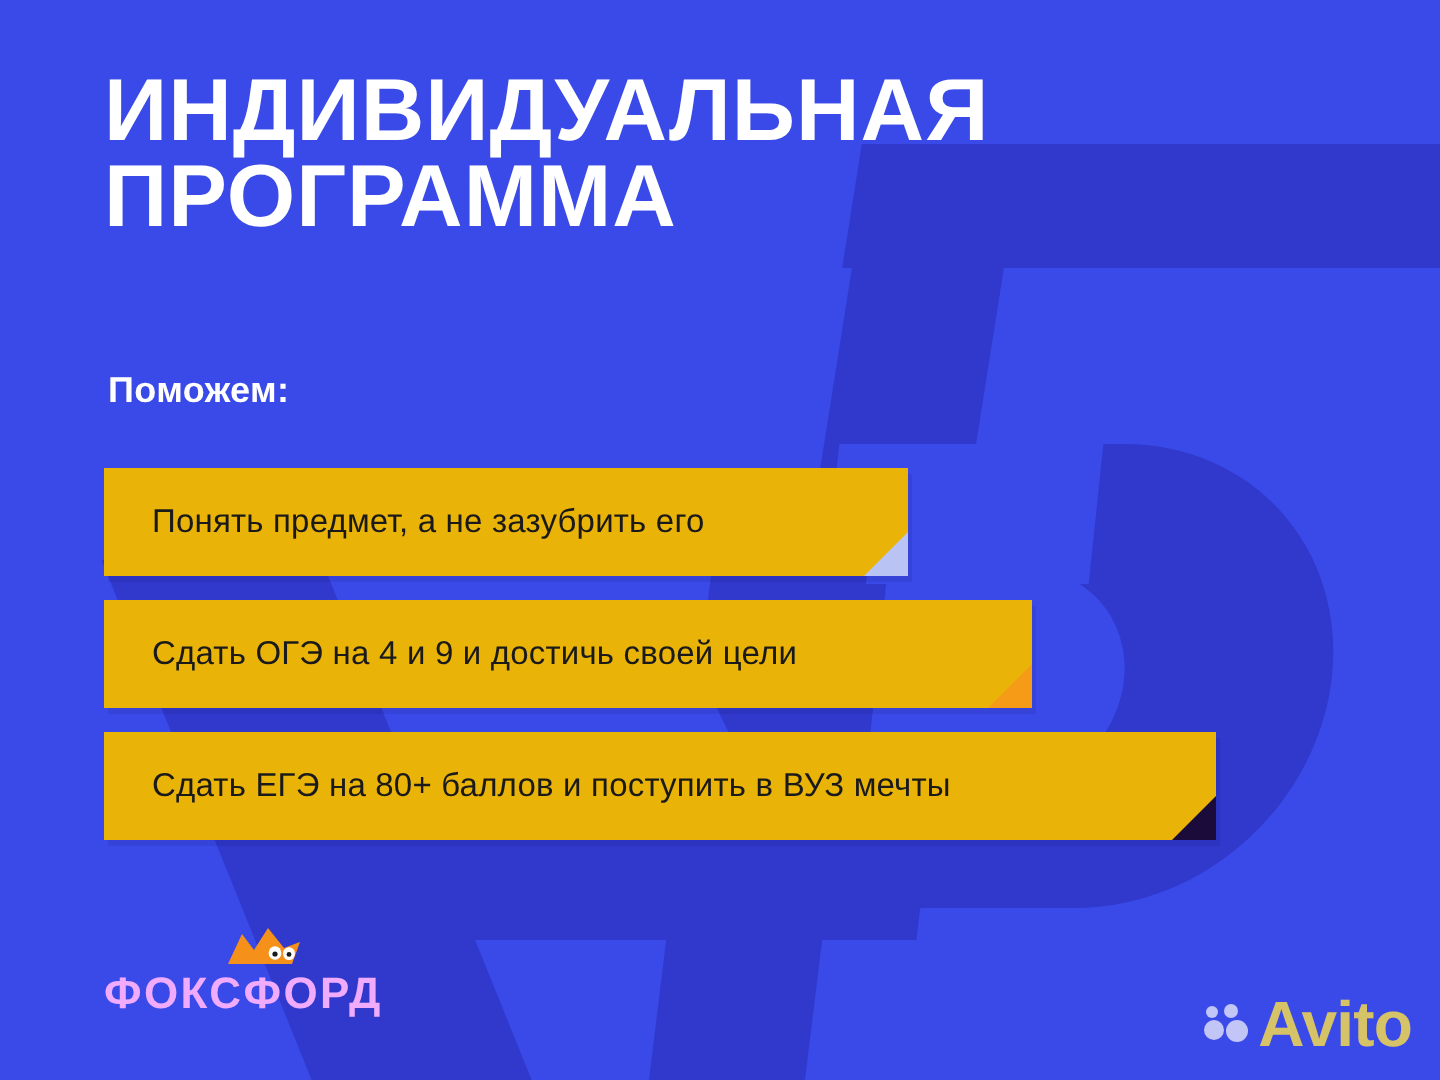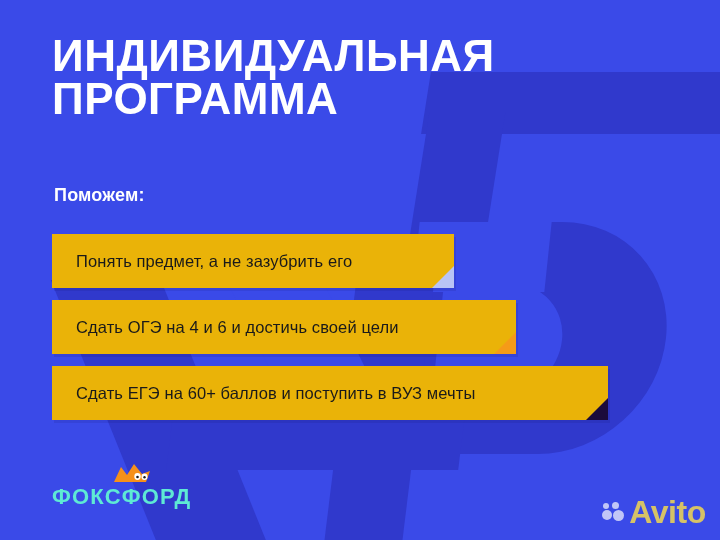--- a/index.html
+++ b/index.html
@@ -119,21 +119,21 @@
   .card-2 { width:464px; }
   .card-3 { width:556px; }
 
   
   .logo {
     position:absolute; left:52px; bottom:30px;
     width:170px; height:50px;
   }
   .logo-word {
     position:absolute; bottom:0; left:0;
-    color:#5eead4;
+    color:#f0abfc;
     font-size:22px;
     font-weight:bold;
     letter-spacing:1.2px;
   }
   .fox { position:absolute; left:60px; bottom:26px; width:40px; height:22px; }
 
   
   .avito {
     position:absolute; right:14px; bottom:12px;
     display:flex; align-items:center; gap:5px;
@@ -178,26 +178,26 @@
   <div class="subtitle">Поможем:</div>
 
   <div class="cards">
 
     <div class="card card-1">
       <span class="card-label">Понять предмет, а не зазубрить его</span>
       <span class="fold" style="border-color: transparent transparent rgb(185, 196, 245);"></span>
     </div>
 
     <div class="card card-2">
-      <span class="card-label">Сдать ОГЭ на 4 и 6 и достичь своей цели</span>
+      <span class="card-label">Сдать ОГЭ на 4 и 9 и достичь своей цели</span>
       <span class="fold" style="border-color: transparent transparent rgb(245, 155, 24);"></span>
     </div>
 
     <div class="card card-3">
-      <span class="card-label">Сдать ЕГЭ на 60+ баллов и поступить в ВУЗ мечты</span>
+      <span class="card-label">Сдать ЕГЭ на 80+ баллов и поступить в ВУЗ мечты</span>
       <span class="fold" style="border-color: transparent transparent rgb(27, 11, 59);"></span>
     </div>
 
   </div>
 
   <div class="logo">
     <svg class="fox" viewBox="0 0 40 22">
       <path d="M2 20 L9 5 L15 13 L22 2 L30 12 L38 9 L34 20 Z" fill="#F5901A"></path>
       <ellipse cx="25.5" cy="14.5" rx="3.2" ry="3.4" fill="#FFFFFF"></ellipse>
       <ellipse cx="32.5" cy="14.8" rx="3.0" ry="3.2" fill="#FFFFFF"></ellipse>

